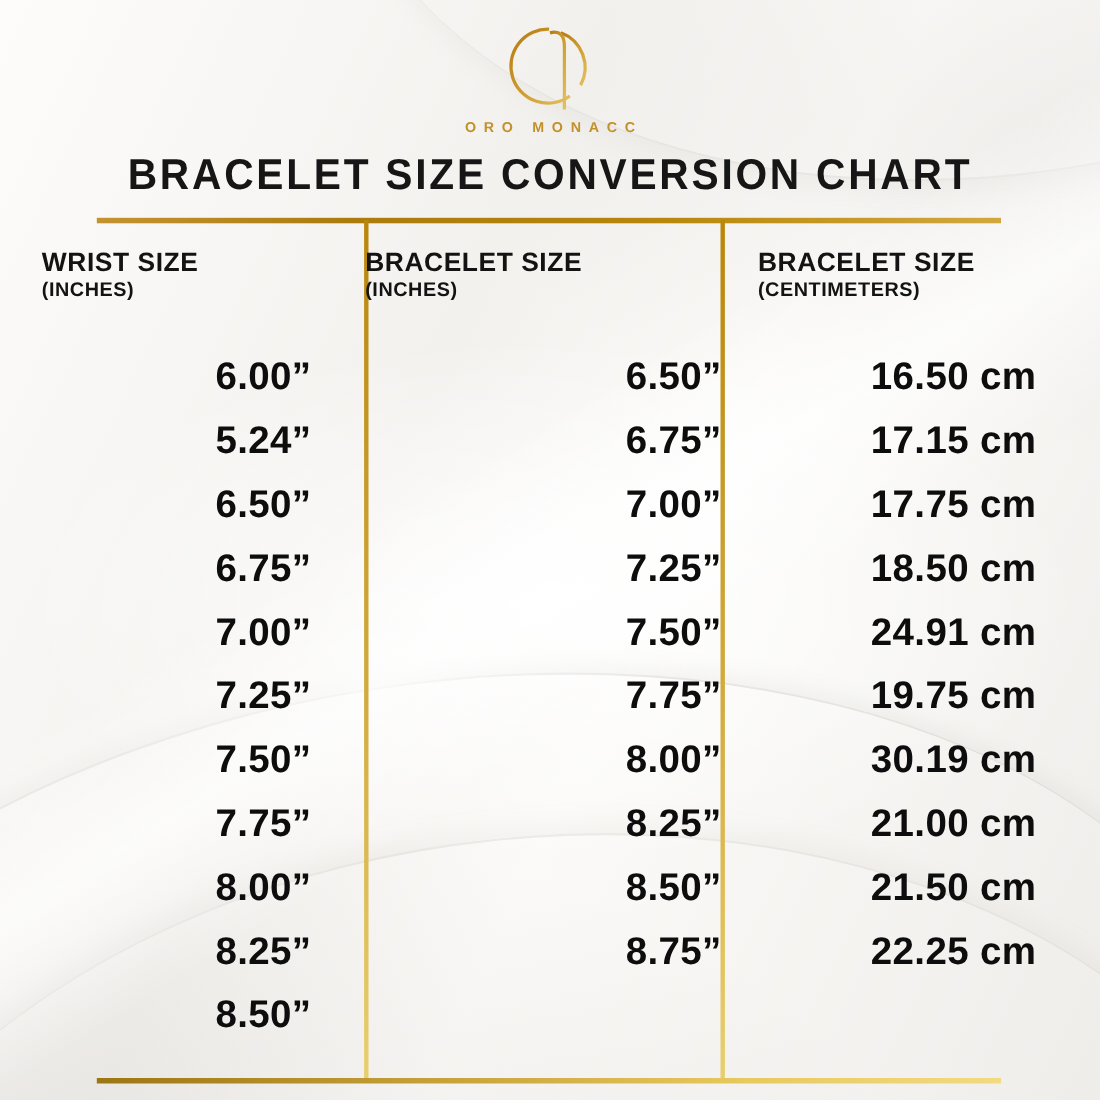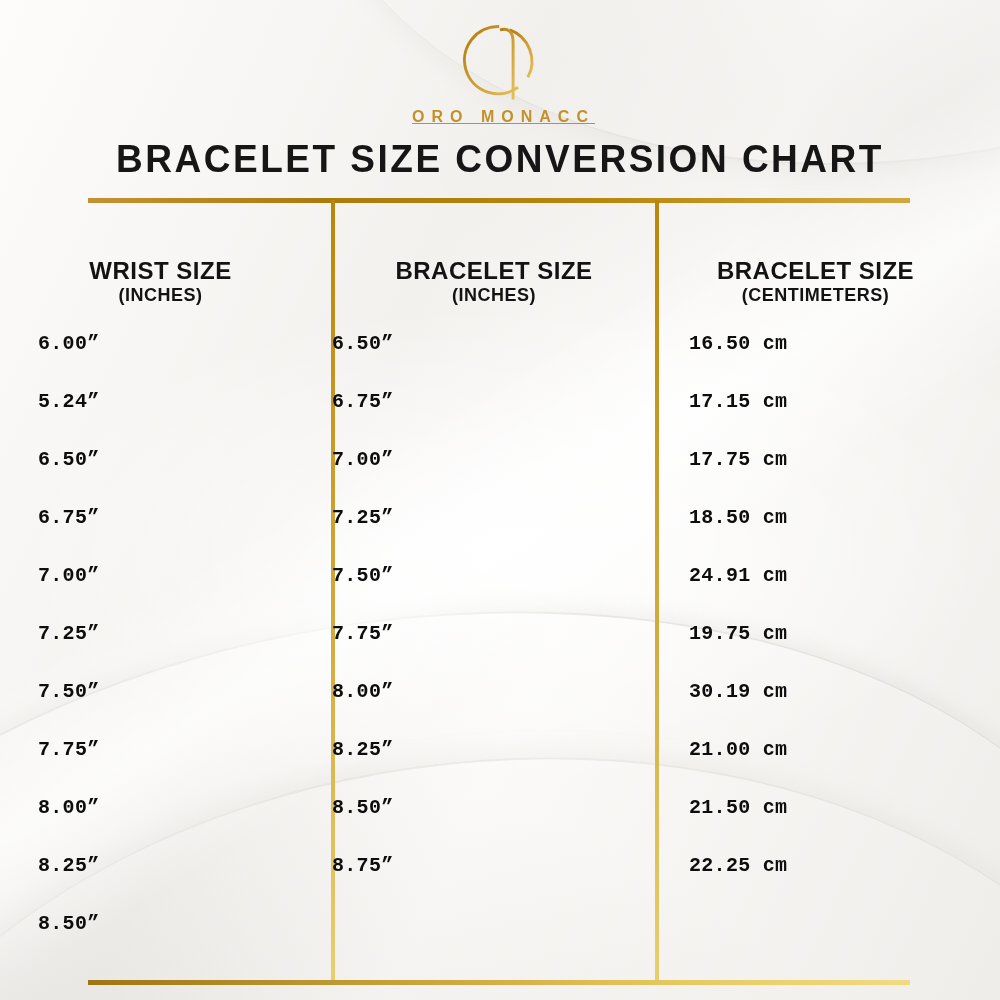--- a/index.html
+++ b/index.html
@@ -26,47 +26,47 @@
     border-bottom:2px solid rgba(160,153,144,0.14);
     box-shadow:0 10px 20px rgba(160,153,144,0.07); transform:rotate(-8deg); }
   .sheen{ position:absolute; width:1500px; height:260px; left:-220px; top:380px;
     background:linear-gradient(180deg, transparent, rgba(255,255,255,0.75), transparent);
     transform:rotate(-32deg); pointer-events:none; }
 
   
   .brand-block{ position:absolute; left:0; top:0; width:1000px; text-align:center; }
   .logo{ display:block; margin:20px auto 6px; }
   .brand-name{
-    color:#c2912c; font-size:16px; font-weight:700;
-    letter-spacing:7px; padding-left:7px;text-decoration:underline;
+    color:#c2912c; font-size:13px; font-weight:700;
+    letter-spacing:7px; padding-left:7px;
   }
   .page-title{
     position:absolute; left:0; top:138px; width:1000px; text-align:center;
     color:#161616; font-size:37px; font-weight:600; letter-spacing:2.5px;
     transform:scaleY(1.06);
   }
 
   
   .table-wrap{ position:absolute; left:88px; top:198px; width:822px; height:792px; }
   .hline{ position:absolute; left:0; width:822px; height:5px; }
   .hline.top{ top:0; background:linear-gradient(90deg,#c59232,#ab7b0e 28%,#b8860b 62%,#d2a83e); }
   .hline.bottom{ top:782px; background:linear-gradient(90deg,#9d7614,#c9a43c 40%,#e7c95f 72%,#f2da82); }
   .vline{ position:absolute; top:2px; width:4px; height:783px;
     background:linear-gradient(180deg,#b8860b,#d2ab3f 55%,#e8cf6e); }
   .vline.v1{ left:243px; }
   .vline.v2{ left:567px; }
 
   .grid-row{ display:grid; grid-template-columns:245px 324px 253px; }
   .thead{ position:absolute; left:0; top:26px; width:822px; }
-  .th{ text-align:center; color:#131313; line-height:1.22; letter-spacing:0.5px;margin-top:32px; }
+  .th{ color:#131313; line-height:1.22; letter-spacing:0.5px; }
   .th .l1{ font-size:24px; font-weight:600; }
   .th .l2{ font-size:18px; font-weight:700; }
   .tbody{ position:absolute; left:0; top:116px; width:822px; }
   .tr{ height:58px; align-items:center; }
-  .td{ text-align:left; color:#0d0d0d; font-size:20px; font-weight:700; letter-spacing:0.3px;font-family:Liberation Mono, monospace; }
+  .td{ text-align:right; color:#0d0d0d; font-size:35px; font-weight:700; letter-spacing:0.3px; }
   
   .c1{ transform:translateX(-50px); }
   .c2{ transform:translateX(-1px); }
   .c3{ transform:translateX(32px); }
 </style>
 </head>
 <body>
 
 <div class="page">
 

